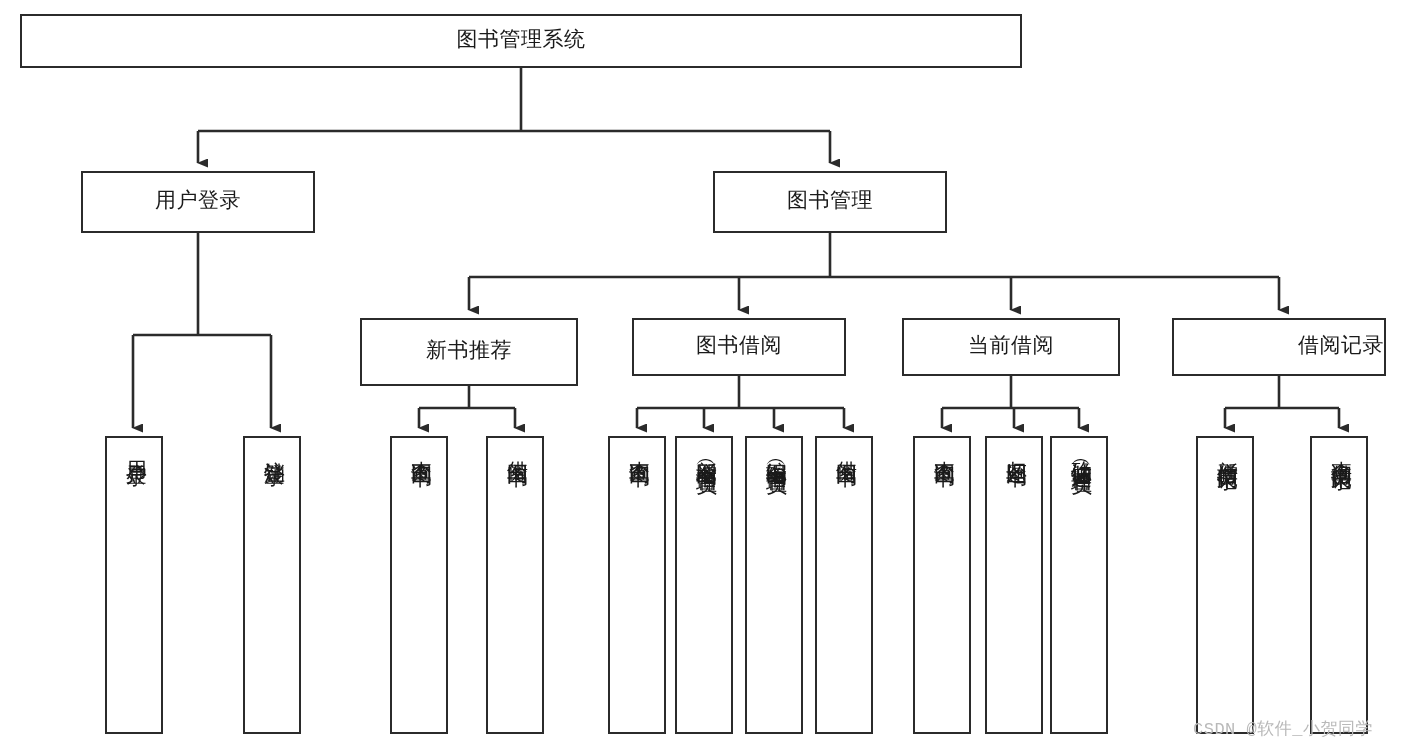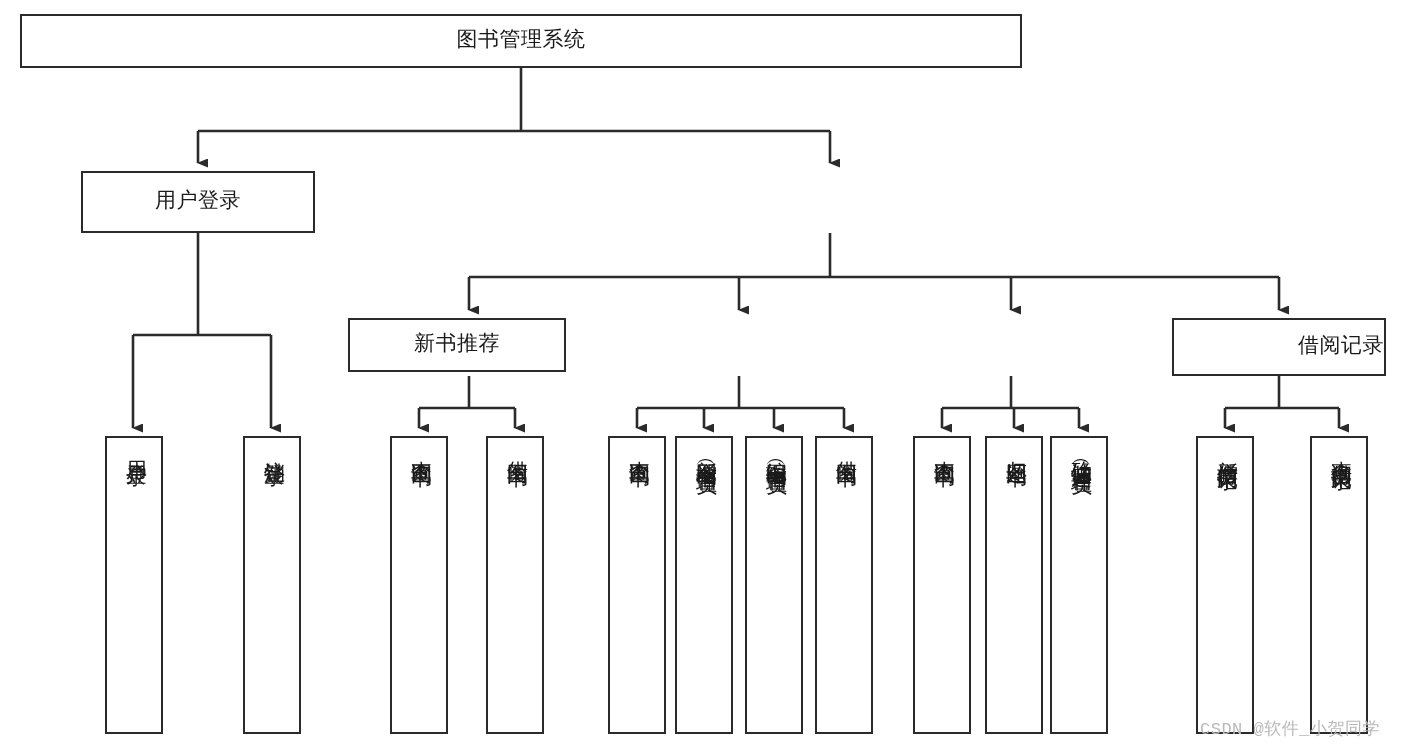--- a/index.html
+++ b/index.html
@@ -60,21 +60,20 @@
     line-height: 1.28;
     letter-spacing: 2px;
     white-space: nowrap;
   }
   .watermark {
     position: absolute;
     font-size: 17px;
     color: #b9b9b9;
     white-space: nowrap;
     letter-spacing: 0.5px;
-    margin-left: 7px;
   }
 </style>
 </head>
 <body>
 
 <div id="canvas">
 
   <svg class="wires" viewBox="0 0 1405 747" xmlns="http://www.w3.org/2000/svg">
     <defs>
       <marker id="arrow" markerWidth="9" markerHeight="11" refX="4.5" refY="10" orient="auto" markerUnits="userSpaceOnUse">
@@ -125,23 +124,32 @@
     </g>
   </svg>
 
   <div class="node horiz" style="left:20px; top:14px; width:1002px; height:54px;">
     <span class="node-label">图书管理系统</span>
   </div>
 
   <div class="node horiz" style="left:81px; top:171px; width:234px; height:62px;">
     <span class="node-label">用户登录</span>
   </div>
+  <div class="node horiz" style="left:713px; top:171px; width:234px; height:62px;">
+    <span class="node-label">图书管理</span>
+  </div>
 
-  <div class="node horiz" style="left:348px; top:318px; width:218px; height:54px;">
+  <div class="node horiz" style="left:360px; top:318px; width:218px; height:68px;">
     <span class="node-label">新书推荐</span>
+  </div>
+  <div class="node horiz" style="left:632px; top:318px; width:214px; height:58px;">
+    <span class="node-label">图书借阅</span>
+  </div>
+  <div class="node horiz" style="left:902px; top:318px; width:218px; height:58px;">
+    <span class="node-label">当前借阅</span>
   </div>
   <div class="node horiz" style="left:1172px; top:318px; width:214px; height:58px;justify-content:flex-end;">
     <span class="node-label">借阅记录</span>
   </div>
 
   <div class="node vert" style="left:105px; top:436px; width:58px; height:298px;">
     <span class="node-label">用户登录</span>
   </div>
   <div class="node vert" style="left:243px; top:436px; width:58px; height:298px;">
     <span class="node-label">注销登录</span>

